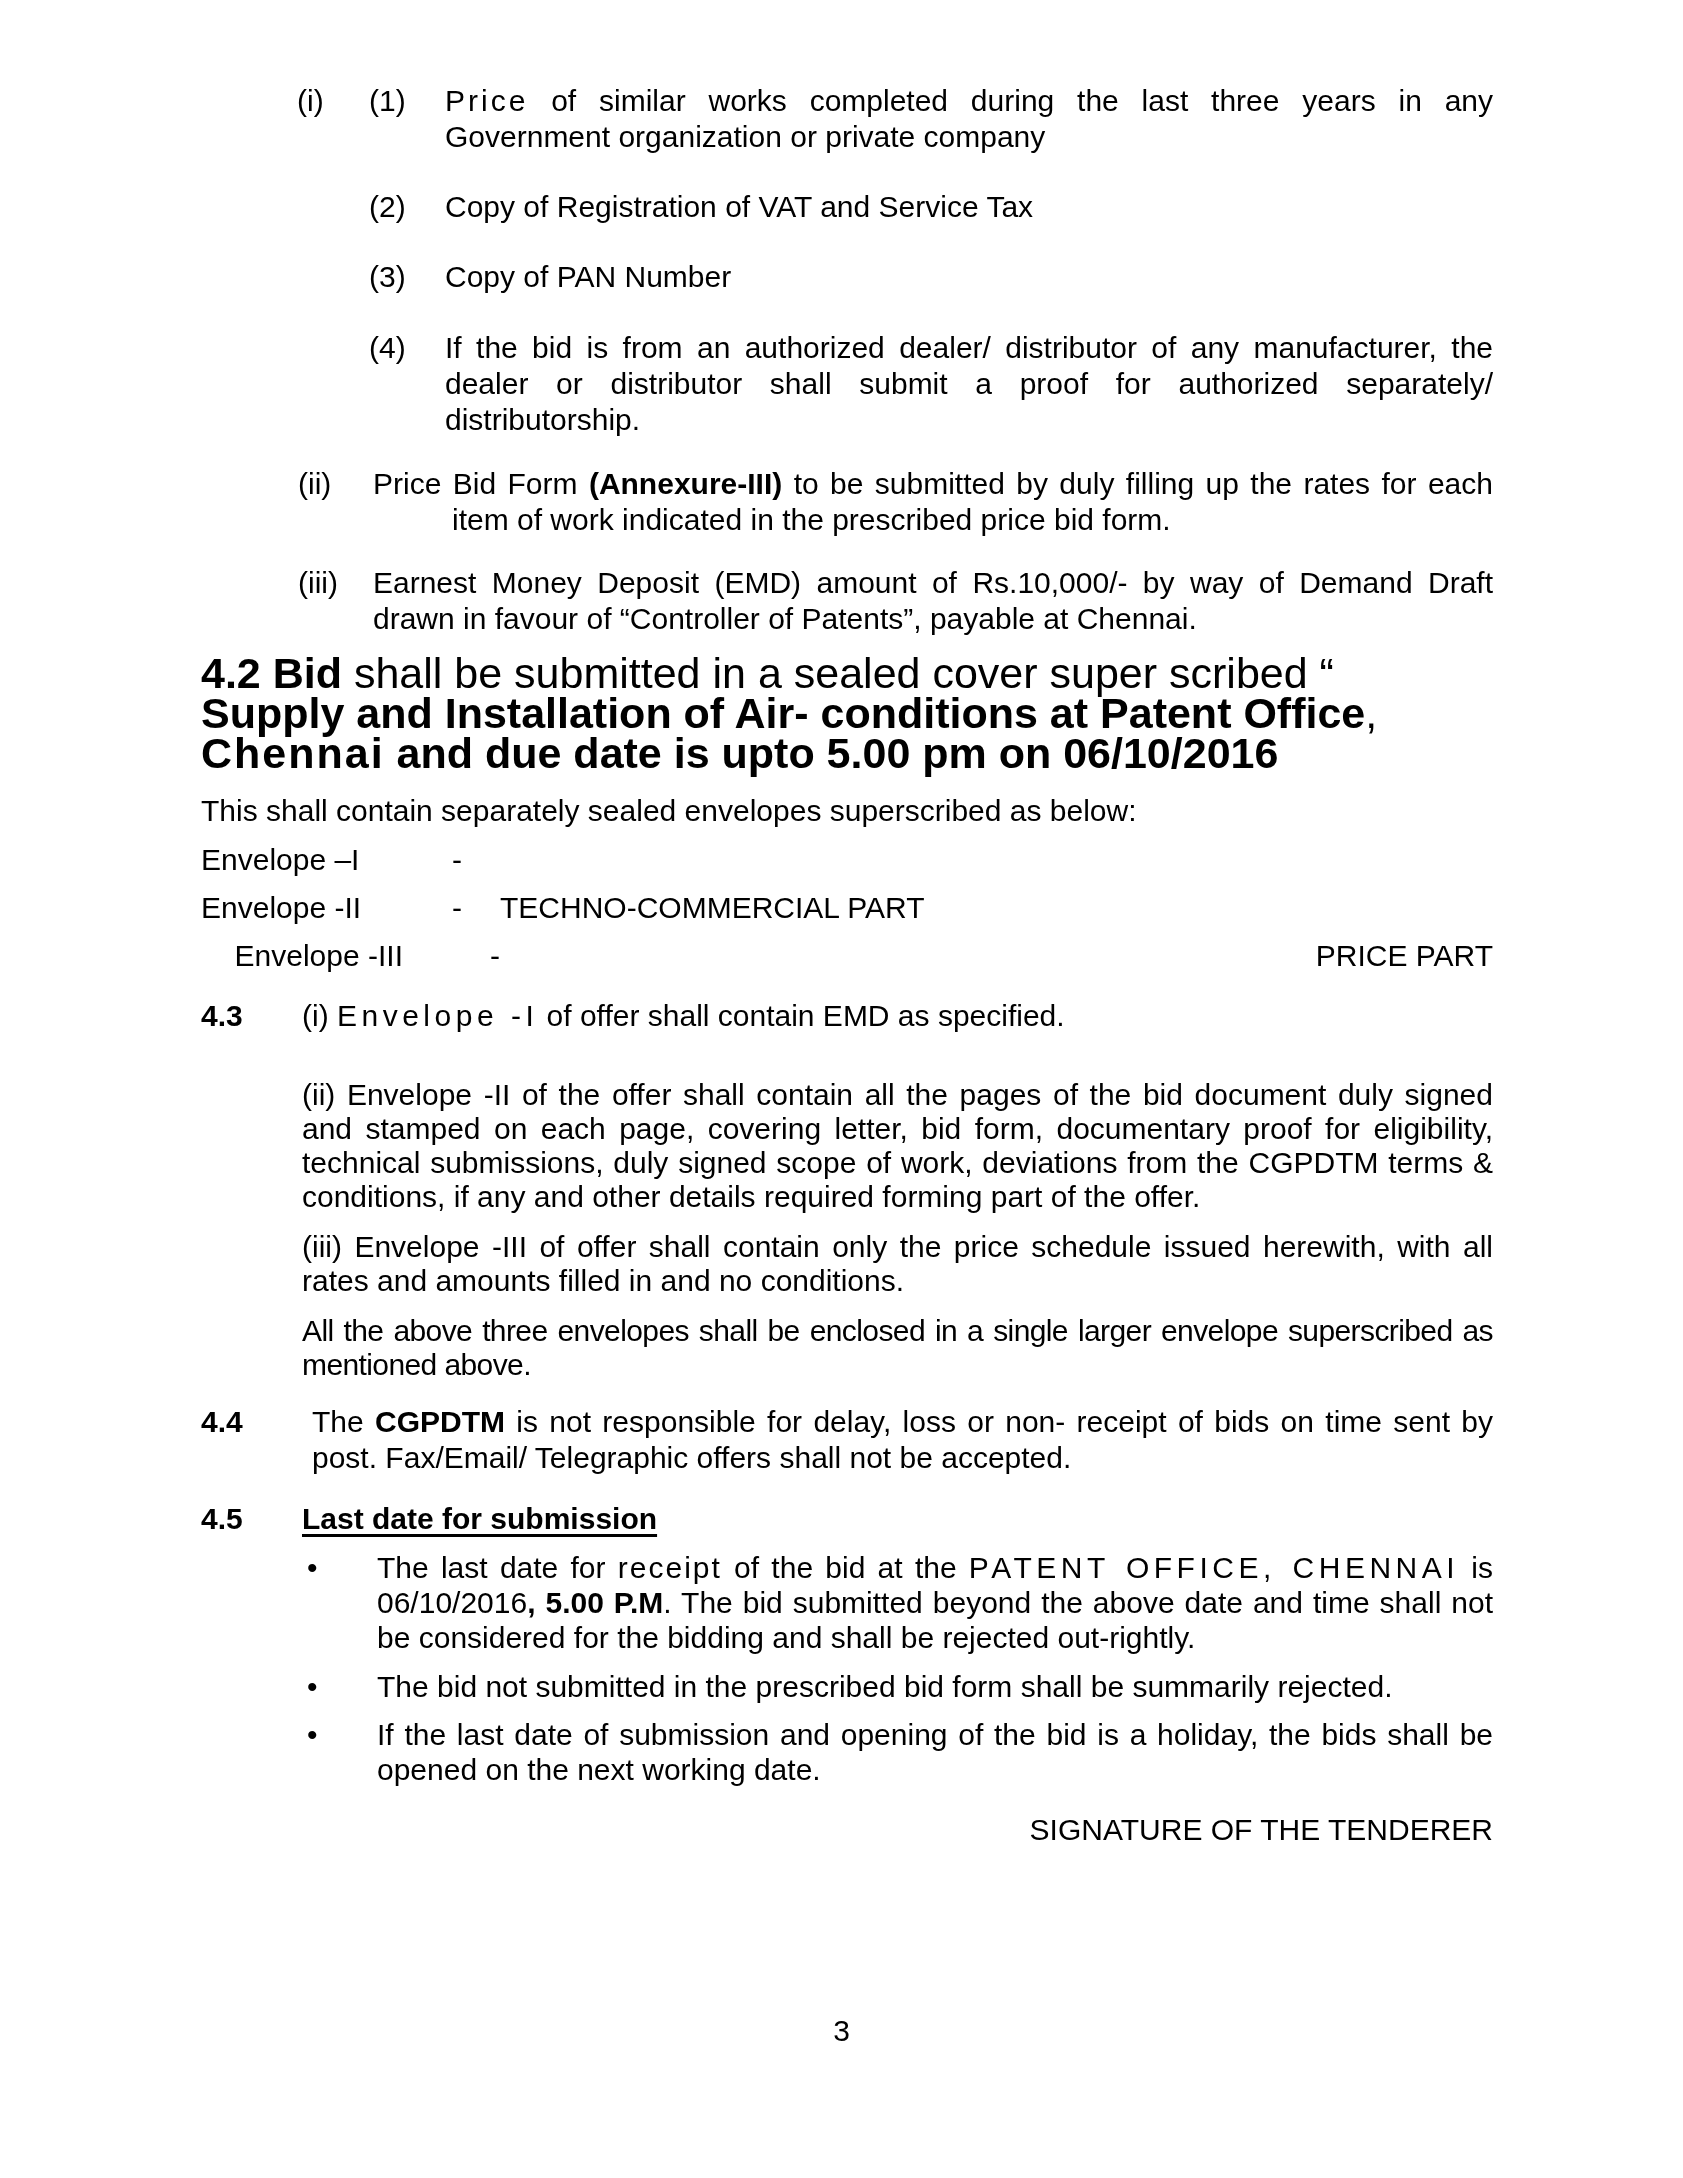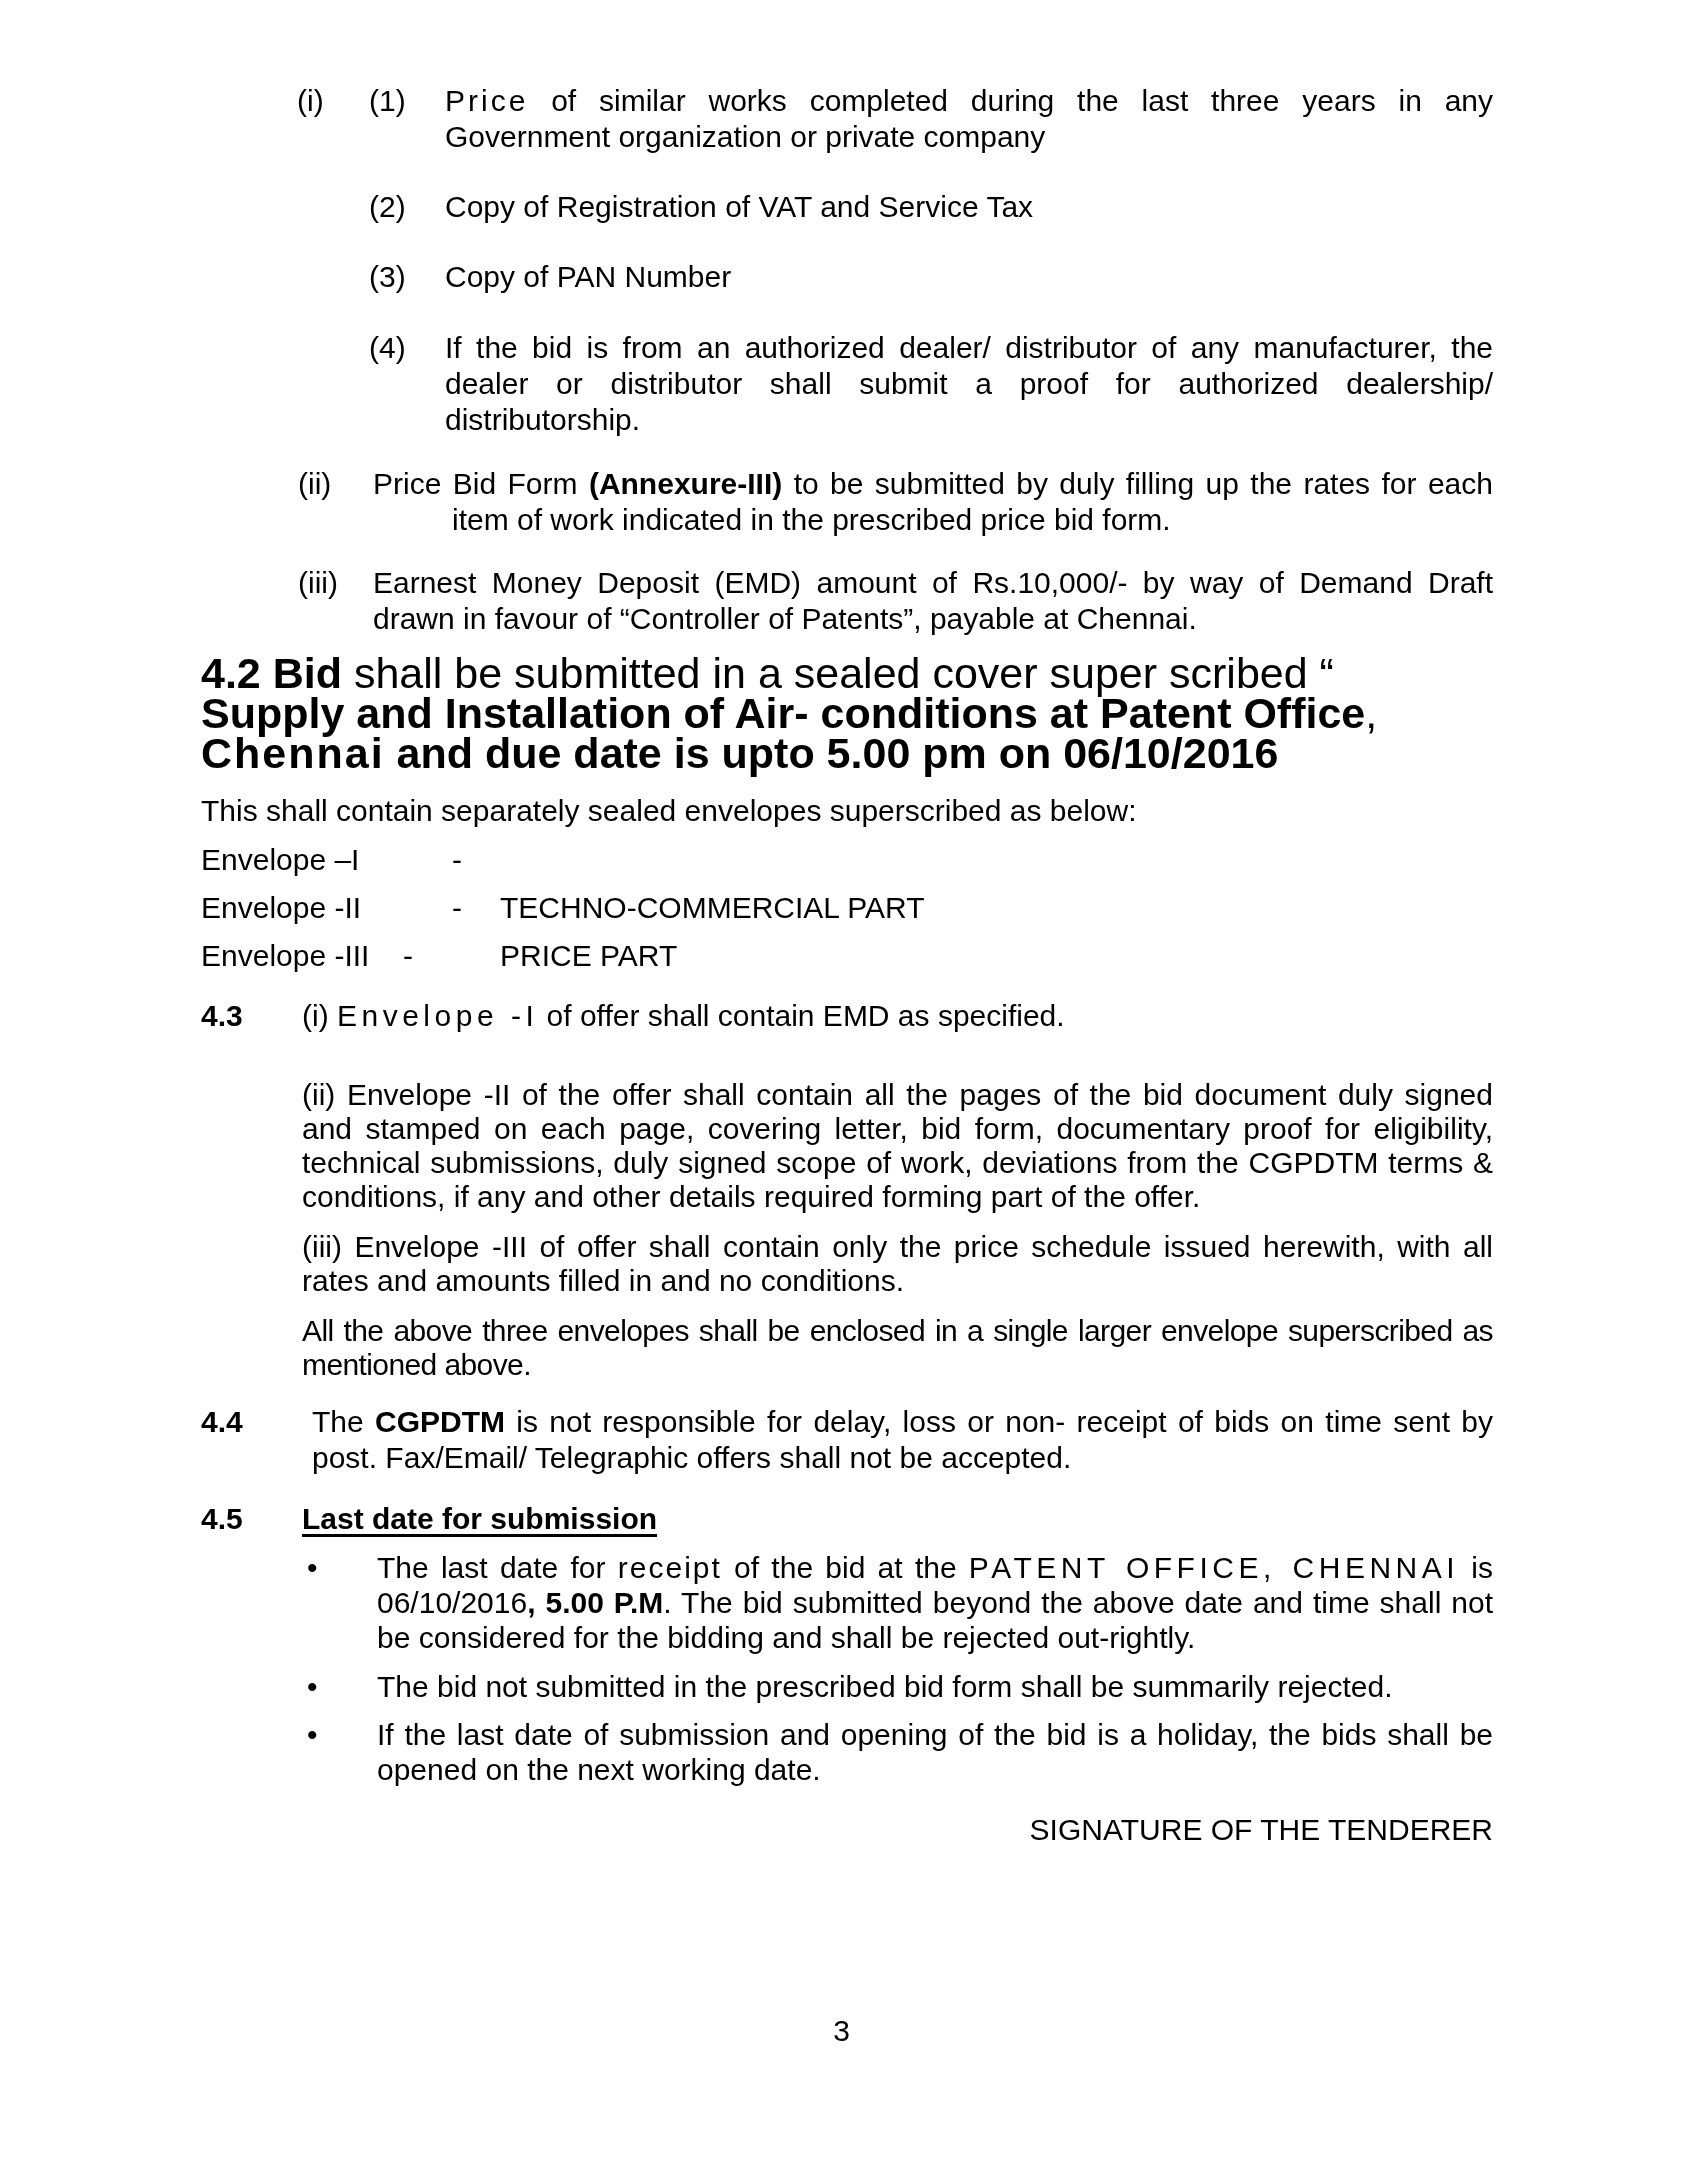--- a/index.html
+++ b/index.html
@@ -35,21 +35,21 @@
   .bullet .dot { padding-left:5px; }
 
   .underline { text-decoration:underline; text-decoration-thickness:3px; text-underline-offset:5px; }
 
   .sig { text-align:right; margin-top:25px; }
   .pageno { position:absolute; bottom:129px; left:0; width:100%; text-align:center; }
 
   
   .mb12 { margin-bottom:12px; } .mb13 { margin-bottom:13px; } .mb14 { margin-bottom:14px; }
   .mb16 { margin-bottom:16px; } .mb17 { margin-bottom:25px;gap:10px; } .mb20 { margin-bottom:20px; }
-  .mb22 { margin-bottom:22px; } .mb24 { margin-bottom:24px; } .mb25 { margin-bottom:25px; }
+  .mb22 { margin-bottom:22px; } .mb24 { margin-bottom:24px;text-align:right; } .mb25 { margin-bottom:25px; }
   .mb26 { margin-bottom:16px; } .mb27 { margin-bottom:27px; } .mb28 { margin-bottom:28px; }
   .mb34 { margin-bottom:34px; } .mb35 { margin-bottom:35px; } .mb44 { margin-bottom:44px; }
 </style>
 </head>
 <body>
 
 <div class="page">
 
   <div class="t row3 mb34">
     <span>(i)</span>
@@ -65,21 +65,21 @@
 
   <div class="t row3 mb35">
     <span></span>
     <span>(3)</span>
     <p>Copy of PAN Number</p>
   </div>
 
   <div class="t row3 mb28">
     <span></span>
     <span>(4)</span>
-    <p class="just">If the bid is from an authorized dealer/ distributor of any manufacturer, the dealer or distributor shall submit a proof for authorized dealership/ distributorship.</p>
+    <p class="just">If the bid is from an authorized dealer/ distributor of any manufacturer, the dealer or distributor shall submit a proof for authorized separately/ distributorship.</p>
   </div>
 
   <div class="t rowii mb27">
     <span>(ii)</span>
     <p class="just hang80"><span>Price Bid Form </span><b>(Annexure-III)</b><span> to be submitted by duly filling up the rates for each item of work indicated in the prescribed price bid form.</span></p>
   </div>
 
   <div class="t rowii mb26">
     <span>(iii)</span>
     <p class="just">Earnest Money Deposit (EMD) amount of Rs.10,000/- by way of Demand Draft drawn in favour of “Controller of Patents”, payable at Chennai.</p>

